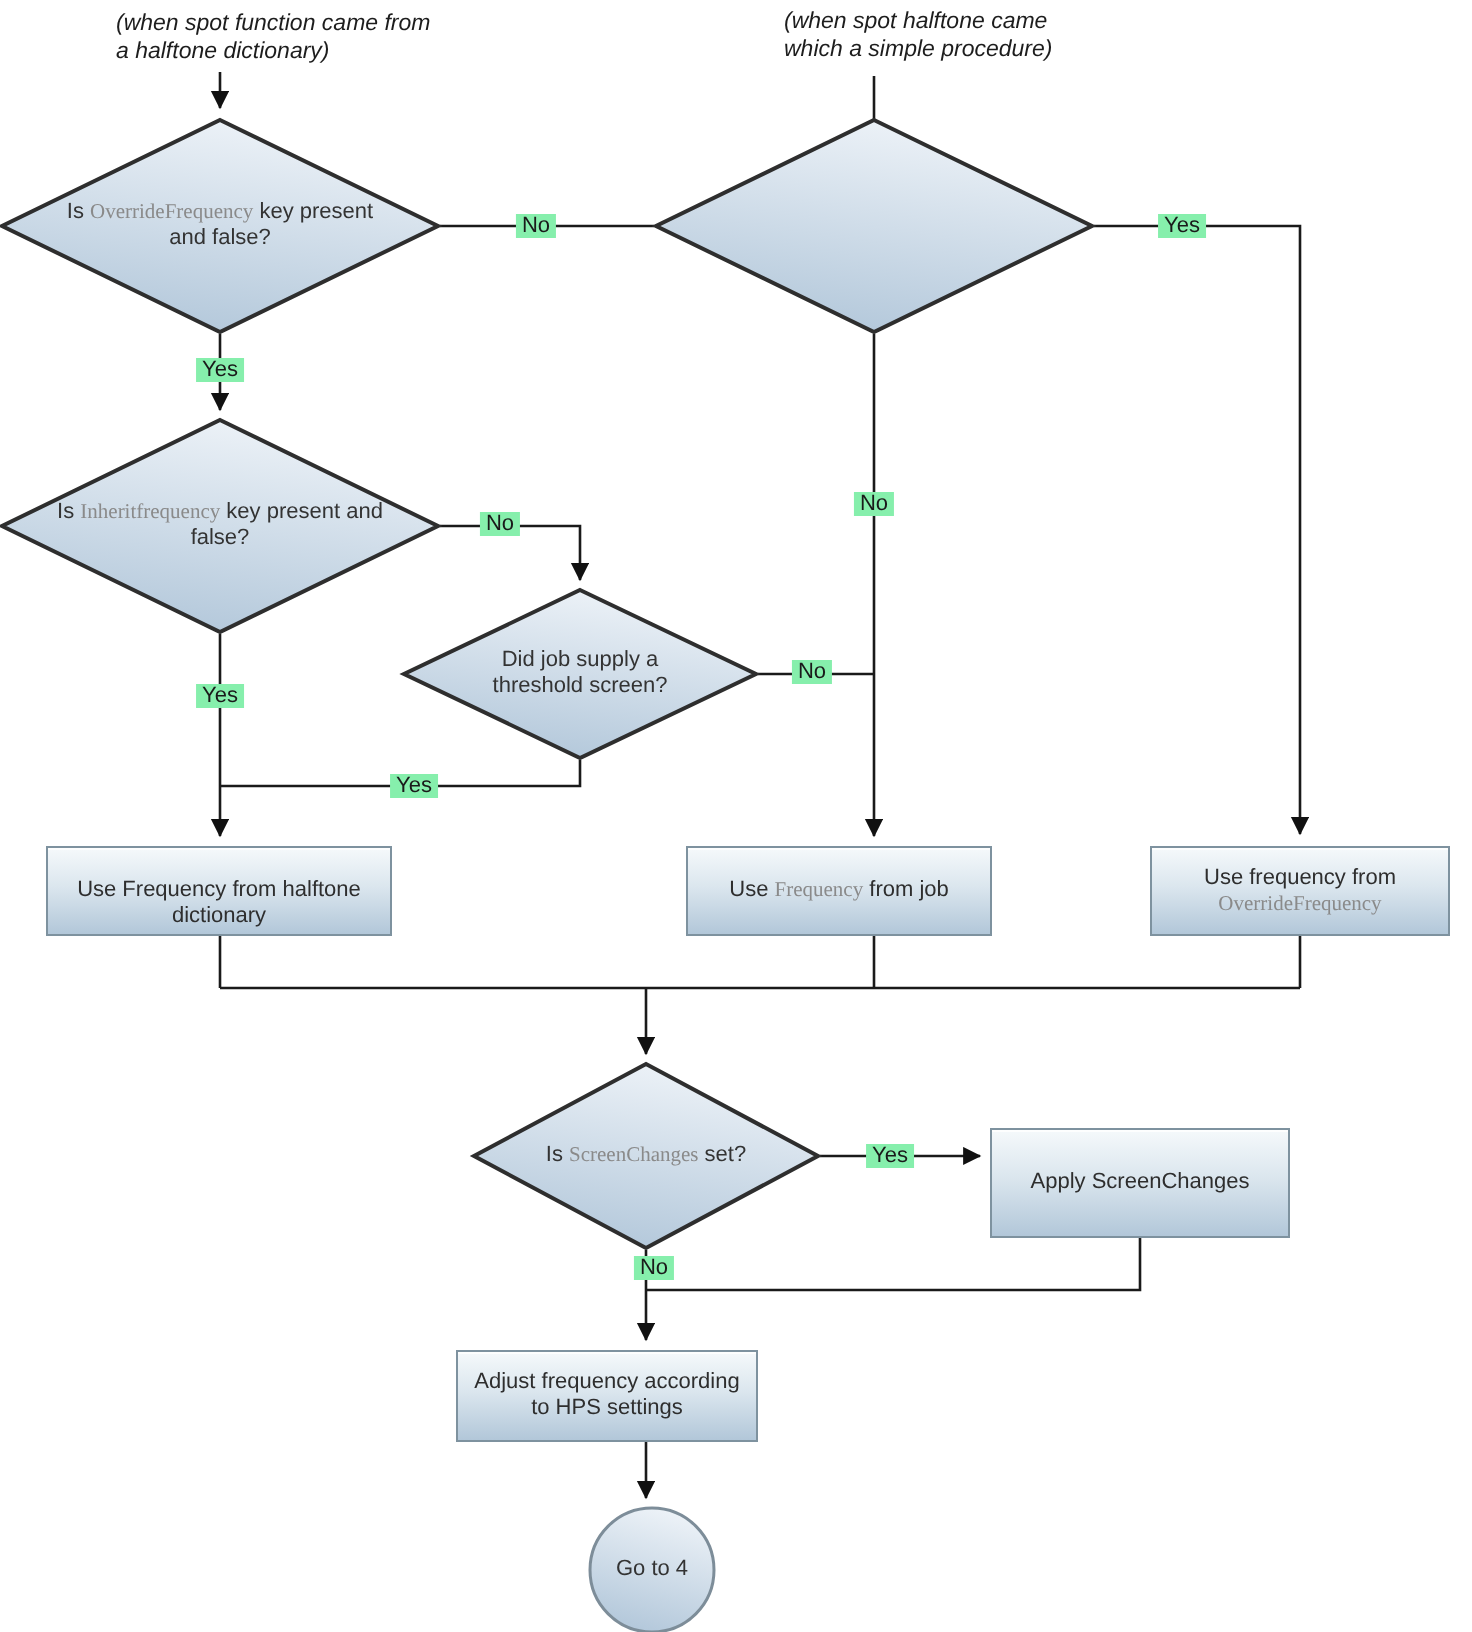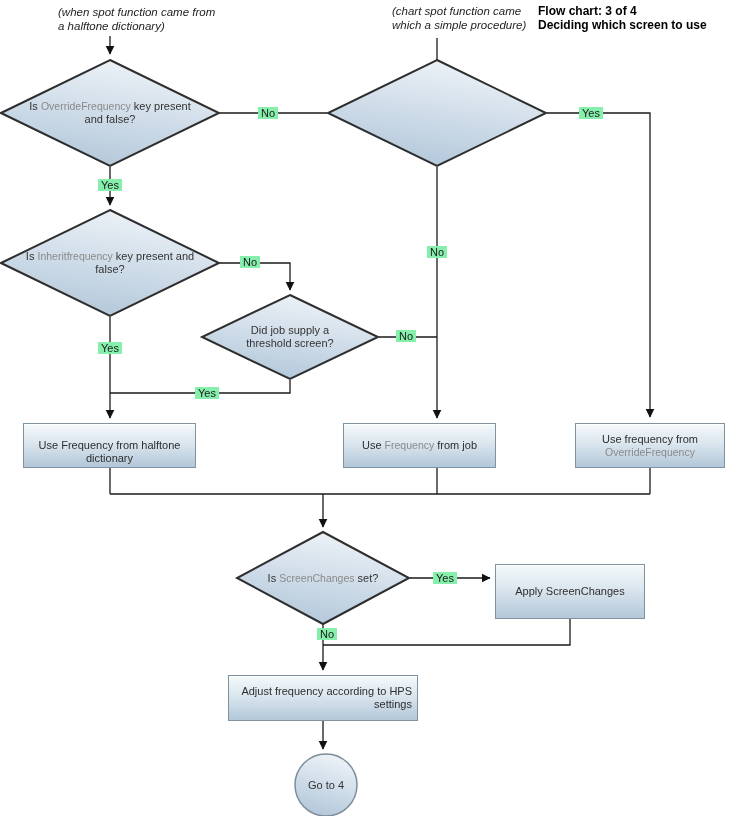--- a/index.html
+++ b/index.html
@@ -12,21 +12,21 @@
     position:absolute;font-style:italic;font-size:11.5px;line-height:14px;color:#1d1d1d;margin-left:30px;
   }
   .chart-title{
     position:absolute;font-weight:bold;font-size:12px;line-height:14px;color:#000;
   }
   .node-text{
     position:absolute;transform:translate(-50%,-50%);
     text-align:center;font-size:11px;line-height:13px;color:#333;
   }
   .code{
-    font-family:Liberation Sans, sans-serif;
+    font-family:Liberation Serif, serif;
     color:#8a8a8a;font-size:10.5px;
   }
   .box{
     position:absolute;box-sizing:border-box;
     border:1px solid #7e929f;
     background:linear-gradient(to bottom,#f5f9fb 0%,#dbe6ee 45%,#b2c7d9 100%);
     box-shadow:inset 0 1px 0 rgba(255,255,255,.8);
     display:flex;align-items:center;justify-content:center;
     text-align:center;font-size:11px;line-height:13px;color:#2e2e2e;
     padding:2px 5px;
@@ -78,30 +78,26 @@
 
     <polygon points="110,60 219,113 110,166 1,113" fill="url(#shapeGrad)" stroke="#2e2e2e" stroke-width="2"></polygon>
     <polygon points="437,60 546,113 437,166 328,113" fill="url(#shapeGrad)" stroke="#2e2e2e" stroke-width="2"></polygon>
     <polygon points="110,210 219,263 110,316 1,263" fill="url(#shapeGrad)" stroke="#2e2e2e" stroke-width="2"></polygon>
     <polygon points="290,295 378,337 290,379 202,337" fill="url(#shapeGrad)" stroke="#2e2e2e" stroke-width="2"></polygon>
     <polygon points="323,532 409,578 323,624 237,578" fill="url(#shapeGrad)" stroke="#2e2e2e" stroke-width="2"></polygon>
 
     <circle cx="326" cy="785" r="31" fill="url(#shapeGrad)" stroke="#7d8d99" stroke-width="1.5"></circle>
   </svg>
 
-  <div class="chart-title" style="left:538px;top:4px;">
-    <span class="blk">Flow chart: 3 of 4</span>
-    <span class="blk">Deciding which screen to use</span>
-  </div>
   <div class="note" style="left:28px;top:5px;">
     <span class="blk">(when spot function came from</span>
     <span class="blk">a halftone dictionary)</span>
   </div>
   <div class="note" style="left:362px;top:4px;">
-    <span class="blk">(chart spot function came</span>
+    <span class="blk">(when spot halftone came</span>
     <span class="blk">which a simple procedure)</span>
   </div>
 
   <div class="node-text" style="left:110px;top:113px;width:170px;">
     <span>Is </span><span class="code">OverrideFrequency</span><span> key present and false?</span>
   </div>
   <div class="node-text" style="left:110px;top:263px;width:170px;">
     <span>Is </span><span class="code">Inheritfrequency</span><span> key present and false?</span>
   </div>
   <div class="node-text" style="left:290px;top:337px;width:100px;">
@@ -119,21 +115,21 @@
   </div>
   <div class="box" style="left:575px;top:423px;width:150px;height:45px;">
     <span>
       <span class="blk">Use frequency from</span>
       <span class="blk code">OverrideFrequency</span>
     </span>
   </div>
   <div class="box" style="left:495px;top:564px;width:150px;height:55px;">
     <span>Apply ScreenChanges</span>
   </div>
-  <div class="box" style="left:228px;top:675px;width:190px;height:46px;text-align:right;">
+  <div class="box" style="left:228px;top:675px;width:151px;height:46px;">
     <span>Adjust frequency according to HPS settings</span>
   </div>
 
   <div class="node-text nowrap" style="left:326px;top:785px;">
     <span>Go to 4</span>
   </div>
 
   <span class="edge-label" style="left:268px;top:113px;">No</span>
   <span class="edge-label" style="left:110px;top:185px;">Yes</span>
   <span class="edge-label" style="left:591px;top:113px;">Yes</span>

